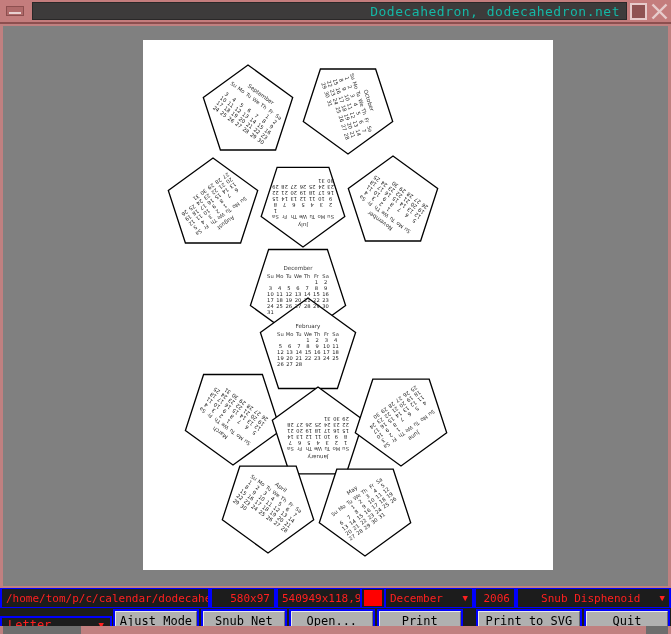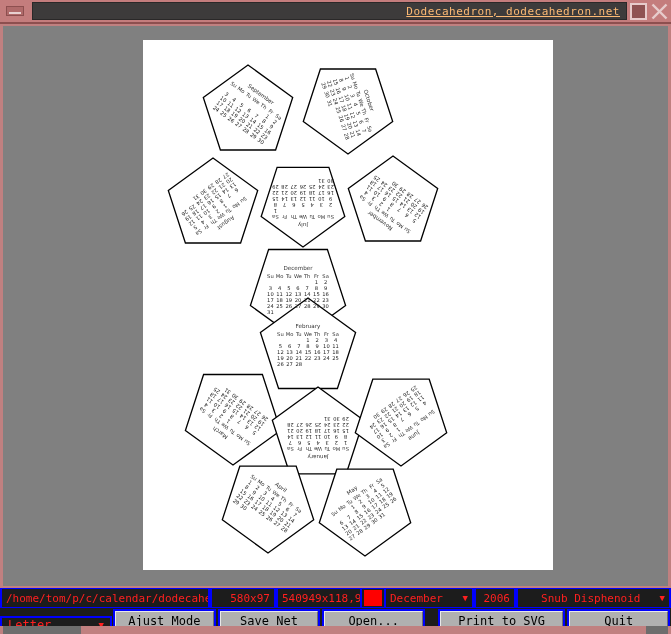--- a/index.html
+++ b/index.html
@@ -13,21 +13,21 @@
             background:#c47d7d;display:flex;align-items:center;}
   #tb-left{width:30px;height:22px;background:#c47d7d;display:flex;
            align-items:center;justify-content:center;}
   #tb-minbox{width:16px;height:8px;background:#b06a6a;border:1px solid #8d4f4f;
              position:relative;}
   #tb-minbox::after{content:"";position:absolute;left:2px;right:2px;bottom:1px;
              height:2px;background:#e8d0d0;}
   #tb-center{flex:1;height:18px;margin:0 2px;background:#3d3b3b;
              border:1px solid #2a2828;display:flex;align-items:center;
              justify-content:flex-end;padding-right:6px;box-sizing:border-box;}
-  #tb-title{color:#fdba74;font-size:11px;letter-spacing:.5px;white-space:nowrap;text-decoration:underline;}
+  #tb-title{color:#14b8a6;font-size:13px;letter-spacing:.5px;white-space:nowrap;}
   .tb-btn{width:19px;height:19px;margin-right:2px;display:flex;
           align-items:center;justify-content:center;}
   #tb-max-inner{width:13px;height:13px;border:2px solid #e7cccc;background:#8f5353;}
   #tb-close svg{display:block;}
 
   #titlebar-underline{position:absolute;left:0;top:22px;width:671px;height:2px;
                       background:#8d4f4f;}
 
   
   #canvas{position:absolute;left:3px;top:26px;width:665px;height:560px;
@@ -642,26 +642,31 @@
       <span>Letter</span>
       <span class="caret">▼</span>
     </div>
     <div class="tbtn">
       <div class="face">
           <span>Ajust Mode</span>
         </div>
     </div>
     <div class="tbtn">
       <div class="face">
-          <span>Save Net</span>
+          <span>Snub Net</span>
         </div>
     </div>
     <div class="tbtn">
       <div class="face">
           <span>Open...</span>
+        </div>
+    </div>
+    <div class="tbtn">
+      <div class="face">
+          <span>Print</span>
         </div>
     </div>
     <div class="tbtn wide">
       <div class="face">
           <span>Print to SVG</span>
         </div>
     </div>
     <div class="tbtn">
       <div class="face">
           <span>Quit</span>

